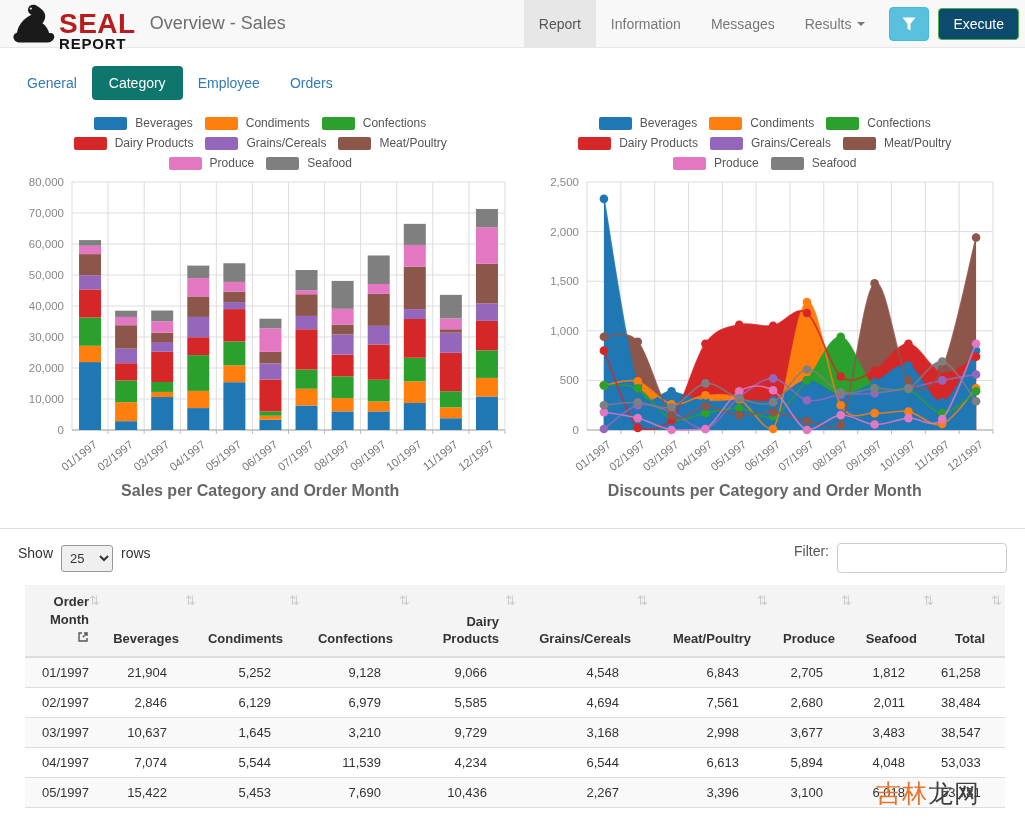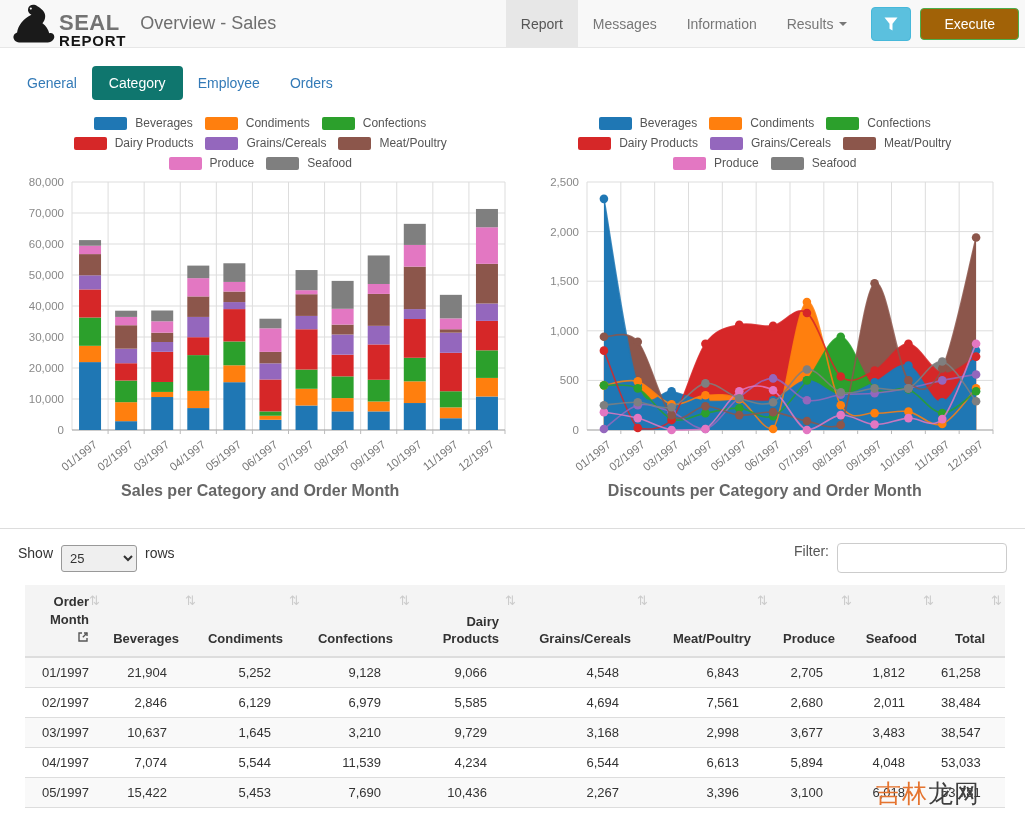--- a/index.html
+++ b/index.html
@@ -6,46 +6,46 @@
   html,body { margin:0; padding:0; }
   body {
     width:1025px; height:830px; position:relative; overflow:hidden;
     background:#fff; font-family:"Liberation Sans", sans-serif; color:#333;
   }
   
   .topbar { height:48px; background:#f8f8f8; border-bottom:1px solid #e7e7e7; display:flex; align-items:center; }
   .logo { display:flex; align-items:center; margin-left:12px; }
   .logo svg { width:44px; height:42px; }
   .logo-text { margin-left:3px; line-height:0.95; font-weight:bold; }
-  .logo-seal { display:block; font-size:22px; color:#737373; letter-spacing:0.5px;margin-top:15px; }
+  .logo-seal { display:block; font-size:28px; color:#b91c1c; letter-spacing:0.5px;margin-top:15px; }
   .logo-report { display:block; font-size:15px; color:#141414; letter-spacing:0.8px; }
   .page-title { font-size:18px; color:#6e6e6e; font-weight:400; margin:0 0 0 14px; }
   .topnav { margin-left:auto; display:flex; align-items:stretch; height:48px; }
   .nav-item { display:flex; align-items:center; padding:0 15px; color:#777; font-size:14px; text-decoration:none; cursor:pointer; }
   .nav-item.active { background:#e7e7e7; color:#555; }
   .caret { width:0; height:0; border-left:4px solid transparent; border-right:4px solid transparent; border-top:4px solid #777; margin-left:6px; }
   .filter-btn { width:40px; height:34px; background:#5bc0de; border:1px solid #46b8da; border-radius:4px; margin:0 9px; align-self:center; display:flex; align-items:center; justify-content:center; cursor:pointer; }
-  .execute-btn { background:#a16207; border:1px solid #4cae4c; color:#fff; font-size:14px; padding:7px 23px; border-radius:4px; align-self:center; margin-right:6px; cursor:pointer; }
+  .execute-btn { background:#0c4a6e; border:1px solid #4cae4c; color:#fff; font-size:14px; padding:7px 14px; border-radius:4px; align-self:center; margin-right:6px; cursor:pointer; }
   
   .tabs { padding:18px 12px 14px 12px; display:flex; align-items:center; }
   .tab { color:#337ab7; font-size:14px; text-decoration:none; padding:9px 15px; border-radius:4px; cursor:pointer; }
   .tab.active { background:#0f766e; color:#fff; padding:9px 17px; }
   
   .charts-row { display:flex; padding:0 8px; }
   .chart-box { width:50%; }
   .legend { display:flex; flex-direction:column; align-items:center; margin-top:2px; }
   .legend-row { display:flex; justify-content:center; margin-bottom:6px; }
   .legend-item { display:flex; align-items:center; margin:0 6px; font-size:12px; color:#555; cursor:pointer; }
   .swatch { width:33px; height:13px; border-radius:2px; margin-right:8px; display:inline-block; }
   .chart-title { text-align:center; font-weight:bold; font-size:16px; color:#666; margin-top:0px; }
   
   .divider { border:none; border-top:1px solid #ddd; margin:28px 0 0 0; }
   .table-controls { display:flex; justify-content:space-between; align-items:center; padding:14px 18px 0 18px; }
   .show-control { font-size:14px; color:#333; display:flex; align-items:flex-start; }
-  .rows-select { margin:0 8px; width:76px; height:27px; border:1px solid #999; border-radius:3px; font-size:13px; color:#333; padding-left:4px; font-family:"Liberation Sans",sans-serif; }
+  .rows-select { margin:0 8px; width:52px; height:27px; border:1px solid #999; border-radius:3px; font-size:13px; color:#333; padding-left:4px; font-family:"Liberation Sans",sans-serif; }
   .filter-control { display:flex; align-items:flex-start; font-size:14px; color:#555; }
   .filter-control input { margin-left:8px; width:170px; height:30px; border:1px solid #ccc; border-radius:4px; padding:0 8px; font-family:"Liberation Sans",sans-serif; }
   
   table.data { border-collapse:collapse; margin:12px 25px 0 25px; width:980px; table-layout:fixed; font-size:13px; color:#333; }
   thead th { background:#f4f4f4; font-weight:bold; text-align:right; vertical-align:bottom; padding:8px 20px 8px 4px; position:relative; border-bottom:2px solid #ddd; line-height:1.35; cursor:pointer; }
   th.month-th { padding-right:14px; }
   .sort-icon { position:absolute; top:7px; right:3px; color:#ccc; font-size:13px; font-weight:normal; font-family:"DejaVu Sans","Liberation Sans",sans-serif; }
   .link-icon { display:inline-block; margin-top:3px; cursor:pointer; line-height:0; }
   tbody td { text-align:right; padding:7px 32px 7px 4px; border-top:1px solid #ddd; }
   tbody td.month-cell { padding-right:14px; }
@@ -64,22 +64,22 @@
       <path fill="#f8f8f8" d="M22.2 4.6 a1.2 1.2 0 1 0 0.1 0 Z"></path>
     </svg>
     <div class="logo-text">
       <span class="logo-seal">SEAL</span>
       <span class="logo-report">REPORT</span>
     </div>
   </div>
   <h1 class="page-title">Overview - Sales</h1>
   <nav class="topnav">
     <a class="nav-item active">Report</a>
+    <a class="nav-item">Information</a>
     <a class="nav-item">Messages</a>
-    <a class="nav-item">Information</a>
     <a class="nav-item">
         <span>Results</span>
         <span class="caret"></span>
       </a>
     <button class="filter-btn">
       <svg width="16" height="16" viewBox="0 0 16 16">
         <path fill="#fff" d="M1.5 1.5 h13 l-5 6.2 v6.8 l-3 -1.8 v-5 z"></path>
       </svg>
     </button>
     <button class="execute-btn">Execute</button>

